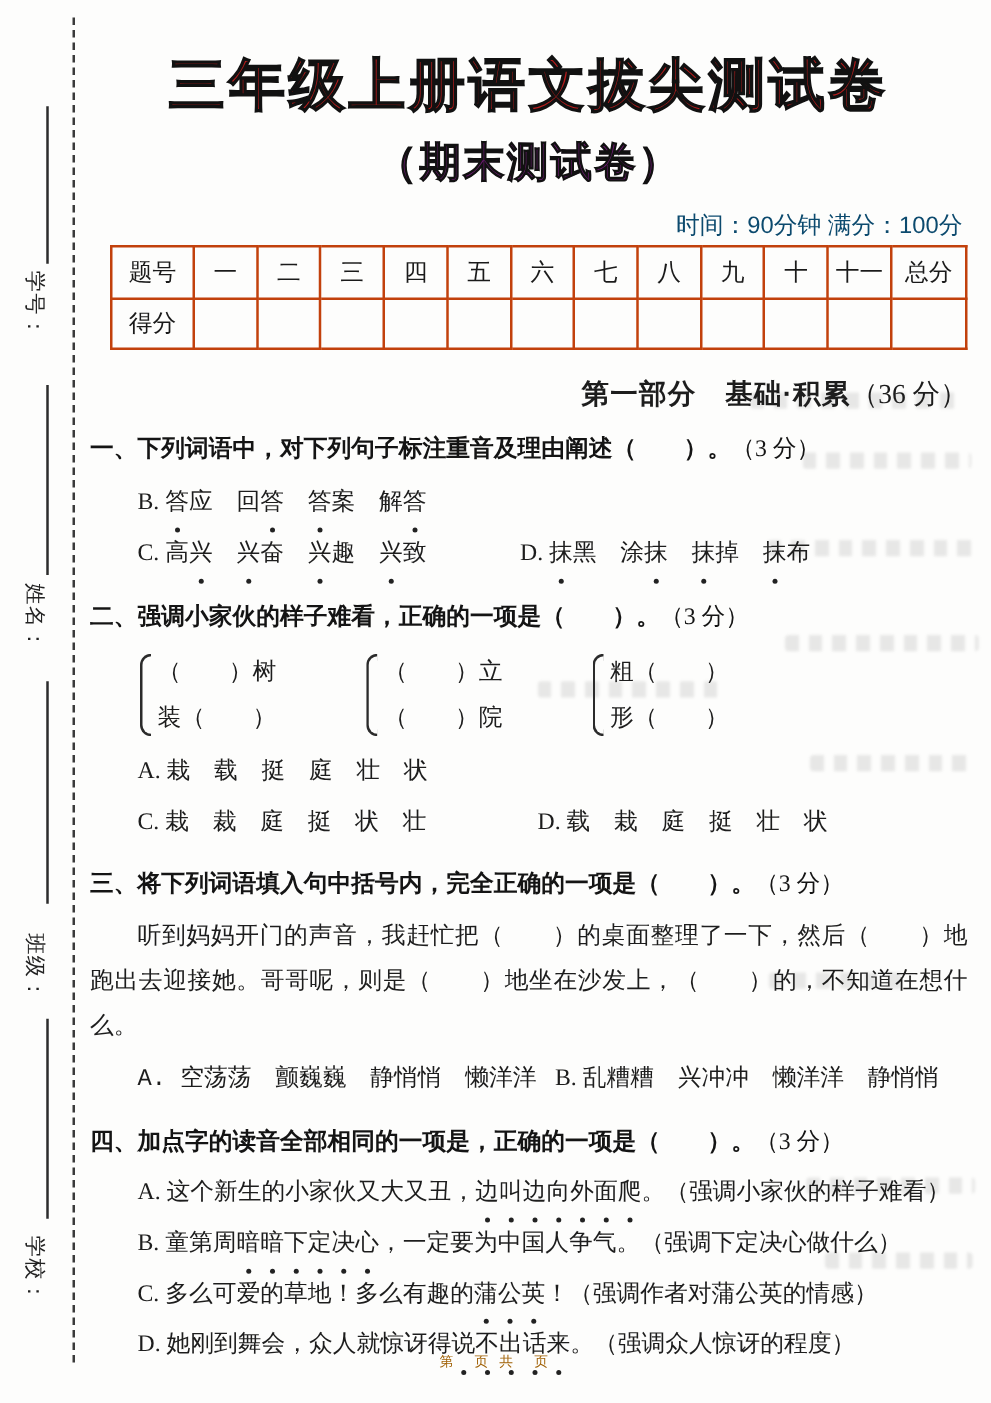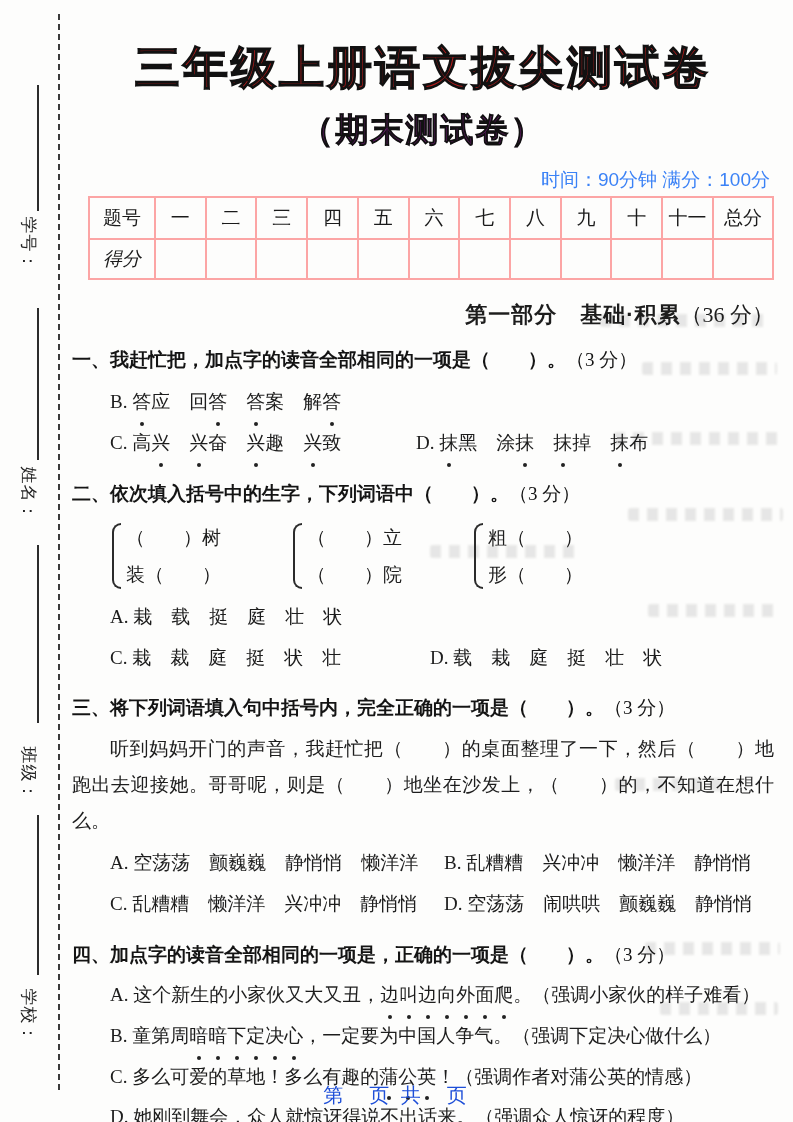--- a/index.html
+++ b/index.html
@@ -40,51 +40,51 @@
   }
   .paper-subtitle {
     margin-top:10px; text-align:center;
     font-family:"Liberation Sans","DejaVu Sans",sans-serif;
     font-weight:900; font-size:33px; letter-spacing:2px;
     -webkit-text-stroke:0.8px #111; color:#701a75;
   }
   .paper-meta {
     margin-top:14px; margin-right:4px; text-align:right;
     font-family:"Liberation Sans","DejaVu Sans",sans-serif;
-    font-size:19px; color:#3b82f6;
+    font-size:19px; color:#0c4a6e;
   }
 
   
   table.score { border-collapse:collapse; margin:3px 0 0 16px; table-layout:fixed; width:686px; }
   table.score td {
-    border:2px solid #fca5a5; text-align:center; vertical-align:middle;
+    border:2px solid #c2410c; text-align:center; vertical-align:middle;
     font-family:"Liberation Sans","DejaVu Sans",sans-serif;
     font-size:19px; color:#1a1a1a;
   }
   table.score tr:nth-child(1) td { height:42px; }
-  table.score tr:nth-child(2) td { height:40px;font-style:italic; }
+  table.score tr:nth-child(2) td { height:40px; }
 
   
   .section-heading {
     margin-top:20px; text-align:right; font-size:22px;
   }
   .section-heading .hx {
     font-family:"Liberation Sans","DejaVu Sans",sans-serif;
     font-weight:700; letter-spacing:1px;
   }
   .question { margin-top:15px; font-size:19px; }
   .stem {
     font-family:"Liberation Sans","DejaVu Sans",sans-serif;
     font-weight:700; font-size:19px; line-height:1.55; color:#141414;
   }
   .stem .score { font-family:"Liberation Serif","DejaVu Serif",serif; font-weight:400; }
 
   .opt-row { display:flex; margin-left:38px; line-height:2.15; }
   .opt-left  { width:306px; flex:0 0 auto; }
-  .opt-row.wide .opt-left { width:334px; }
+  .opt-row.wide .opt-left { width:334px;font-family:Liberation Mono, monospace; }
   .opt-line { margin-left:38px; line-height:2.14; }
 
   
   .dc { position:relative; display:inline-block; }
   .dc::after {
     content:""; position:absolute; left:50%; bottom:-3px;
     width:4px; height:4px; border-radius:50%; background:#222;
     transform:translateX(-50%);
   }
 
@@ -99,22 +99,22 @@
     border-bottom:2px solid #2b2b2b;
     border-top-left-radius:9px; border-bottom-left-radius:9px;
   }
   .fg-lines { display:flex; flex-direction:column; justify-content:space-between; line-height:1.95; }
 
   .para { margin-top:8px; line-height:1.9; text-indent:2em; text-align:justify; }
 
   
   .page-footer {
     position:absolute; left:0; top:1082px; width:793px;
-    text-align:center; font-size:20px; letter-spacing:3px; color:#1d4ed8;
-    font-family:Liberation Sans, sans-serif;
+    text-align:center; font-size:11px; letter-spacing:3px; color:#a16207;
+    font-family:Liberation Serif, serif;
   }
 
   
   .smudge {
     position:absolute; height:13px; border-radius:3px; opacity:.55;
     background:repeating-linear-gradient(90deg, rgba(110,110,110,.28) 0 11px, transparent 11px 19px);
     filter:blur(1.3px); pointer-events:none;
   }
 </style>
 </head>
@@ -194,32 +194,32 @@
           <td></td>
         </tr>
       </tbody>
   </table>
 
   <div class="section-heading">
     <span class="hx">第一部分　基础·积累</span><span>（36 分）</span>
   </div>
 
   <div class="question">
-    <div class="stem"><span>一、我赶忙把，加点字的读音全部相同的一项是（　　）。</span><span class="score">（3 分）</span></div>
+    <div class="stem"><span>一、下列词语中，对下列句子标注重音及理由阐述（　　）。</span><span class="score">（3 分）</span></div>
     <div class="opt-row" style="margin-top:8px;">
       <span>B. <span class="dc">答</span>应　回<span class="dc">答</span>　<span class="dc">答</span>案　解<span class="dc">答</span></span>
     </div>
     <div class="opt-row">
       <span class="opt-left">C. 高<span class="dc">兴</span>　<span class="dc">兴</span>奋　<span class="dc">兴</span>趣　<span class="dc">兴</span>致</span>
       <span>D. <span class="dc">抹</span>黑　涂<span class="dc">抹</span>　<span class="dc">抹</span>掉　<span class="dc">抹</span>布</span>
     </div>
   </div>
 
   <div class="question">
-    <div class="stem"><span>二、依次填入括号中的生字，下列词语中（　　）。</span><span class="score">（3 分）</span></div>
+    <div class="stem"><span>二、强调小家伙的样子难看，正确的一项是（　　）。</span><span class="score">（3 分）</span></div>
     <div class="fill-groups">
       <div class="fg">
         <div class="fg-brace"></div>
         <div class="fg-lines">
           <span>（　　）树</span>
           <span>装（　　）</span>
         </div>
       </div>
       <div class="fg">
         <div class="fg-brace"></div>
@@ -245,24 +245,20 @@
     </div>
   </div>
 
   <div class="question">
     <div class="stem"><span>三、将下列词语填入句中括号内，完全正确的一项是（　　）。</span><span class="score">（3 分）</span></div>
     <div class="para">听到妈妈开门的声音，我赶忙把（　　）的桌面整理了一下，然后（　　）地跑出去迎接她。哥哥呢，则是（　　）地坐在沙发上，（　　）的，不知道在想什么。</div>
     <div class="opt-row wide" style="margin-top:4px;">
       <span class="opt-left">A. 空荡荡　颤巍巍　静悄悄　懒洋洋</span>
       <span>B. 乱糟糟　兴冲冲　懒洋洋　静悄悄</span>
     </div>
-    <div class="opt-row wide">
-      <span class="opt-left">C. 乱糟糟　懒洋洋　兴冲冲　静悄悄</span>
-      <span>D. 空荡荡　闹哄哄　颤巍巍　静悄悄</span>
-    </div>
   </div>
 
   <div class="question">
     <div class="stem"><span>四、加点字的读音全部相同的一项是，正确的一项是（　　）。</span><span class="score">（3 分）</span></div>
     <div class="opt-line" style="margin-top:6px;">A. 这个新生的小家伙又大又丑，<span class="dc">边</span><span class="dc">叫</span><span class="dc">边</span><span class="dc">向</span><span class="dc">外</span><span class="dc">面</span><span class="dc">爬</span>。（强调小家伙的样子难看）</div>
     <div class="opt-line">B. 童第周<span class="dc">暗</span><span class="dc">暗</span><span class="dc">下</span><span class="dc">定</span><span class="dc">决</span><span class="dc">心</span>，一定要为中国人争气。（强调下定决心做什么）</div>
     <div class="opt-line">C. 多么可爱的草地！多么有趣的<span class="dc">蒲</span><span class="dc">公</span><span class="dc">英</span>！（强调作者对蒲公英的情感）</div>
     <div class="opt-line">D. 她刚到舞会，众人就惊讶得<span class="dc">说</span><span class="dc">不</span><span class="dc">出</span><span class="dc">话</span><span class="dc">来</span>。（强调众人惊讶的程度）</div>
   </div>
 

